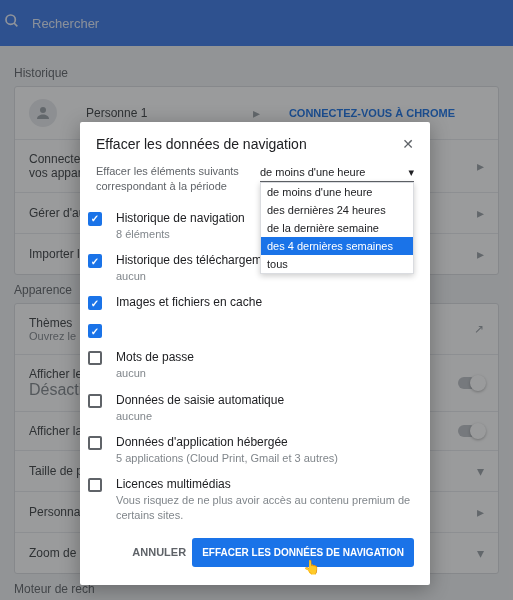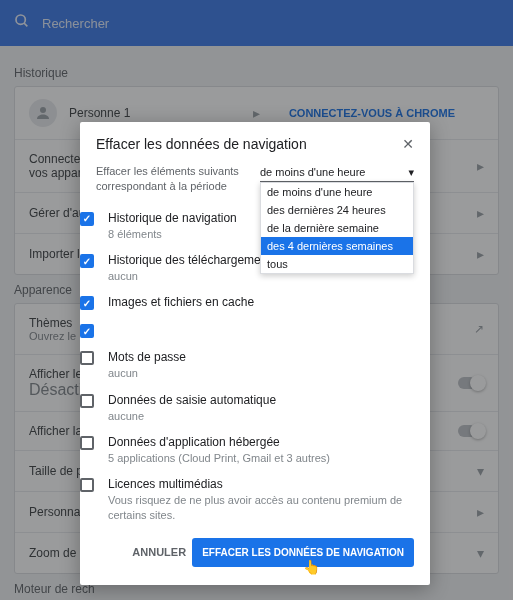--- a/index.html
+++ b/index.html
@@ -1,28 +1,28 @@
 <!DOCTYPE html>
 <html><head>
 <meta charset="utf-8">
 <style>
 * { box-sizing: border-box; margin: 0; padding: 0; font-family: Arial, sans-serif; }
 body { width: 513px; height: 600px; background: #f1f3f4; overflow: hidden; position: relative; }
 
-.search-bar { background: #3b78e7; height: 46px; display: flex; align-items: center; padding: 0 14px; }
+.search-bar { background: #3b78e7; height: 46px; display: flex; align-items: center; padding: 0 4px; }
 .search-icon { color: #fff; opacity: 0.9; margin-right: 12px; }
 .search-input { background: transparent; border: none; color: #fff; font-size: 13px; flex: 1; outline: none; }
 .search-input::placeholder { color: rgba(255,255,255,0.85); }
 
 .content { padding: 12px 14px; }
 .section-label { font-size: 12px; color: #5f6368; margin: 8px 0 6px; }
 .card { background: #fff; border: 1px solid #dadce0; border-radius: 3px; }
 .row { display: flex; align-items: center; padding: 12px 14px; border-bottom: 1px solid #e8eaed; font-size: 12px; color: #3c4043; justify-content: space-between; }
 .row:last-child { border-bottom: none; }
-.row-main { display: flex; align-items: center; gap: 12px; }
+.row-main { display: flex; align-items: center; gap: 29px; }
 .avatar { width: 28px; height: 28px; border-radius: 50%; background: #e8eaed; display: flex; align-items: center; justify-content: center; }
 .avatar svg { fill: #9aa0a6; }
 .connect-link { color: #1a73e8; font-weight: 600; font-size: 11px; text-transform: uppercase; text-align: center; flex: 1; }
 .right-icon { color: #9aa0a6; }
 .chevron { color: #9aa0a6; font-size: 14px; }
 .toggle { width: 26px; height: 12px; background: #bdc1c6; border-radius: 6px; position: relative; }
 .toggle::after { content: ''; position: absolute; right: -2px; top: -2px; width: 16px; height: 16px; background: #fff; border-radius: 50%; box-shadow: 0 1px 3px rgba(0,0,0,0.3); }
 
 .overlay { position: absolute; inset: 0; background: rgba(32,33,36,0.45); z-index: 10; }
 .dialog { position: absolute; left: 80px; top: 122px; width: 350px; background: #fff; border-radius: 2px; box-shadow: 0 4px 20px rgba(0,0,0,0.3); z-index: 20; padding: 14px 0; }
@@ -30,21 +30,21 @@
 .dialog-title { font-size: 14px; color: #202124; }
 .close-btn { cursor: pointer; color: #5f6368; font-size: 14px; }
 .period-row { display: flex; padding: 0 16px 10px; font-size: 11px; color: #5f6368; gap: 10px; align-items: flex-start; }
 .period-label { flex: 1; line-height: 1.4; }
 .period-select { flex: 1; position: relative; }
 .select-box { border-bottom: 1px solid #5f6368; padding: 2px 0; display: flex; justify-content: space-between; font-size: 11px; color: #202124; }
 .dropdown { position: absolute; top: 18px; left: 0; right: 0; background: #fff; border: 1px solid #dadce0; box-shadow: 0 2px 6px rgba(0,0,0,0.2); z-index: 30; }
 .dropdown-item { padding: 3px 6px; font-size: 11px; color: #202124; cursor: pointer; }
 .dropdown-item.selected { background: #1a73e8; color: #fff; }
 
-.check-row { display: flex; padding: 6px 0; gap: 14px; align-items: flex-start; }
+.check-row { display: flex; padding: 6px 8px; gap: 14px; align-items: flex-start; }
 .checkbox { width: 14px; height: 14px; border: 2px solid #5f6368; border-radius: 2px; flex-shrink: 0; margin-top: 1px; display: flex; align-items: center; justify-content: center; }
 .checkbox.checked { background: #1a73e8; border-color: #1a73e8; }
 .checkbox.checked::after { content: '✓'; color: #fff; font-size: 10px; font-weight: bold; }
 .check-text { flex: 1; }
 .check-title { font-size: 12px; color: #202124; margin-bottom: 2px; }
 .check-sub { font-size: 11px; color: #80868b; line-height: 1.3; }
 
 .dialog-actions { display: flex; justify-content: flex-end; gap: 0; padding: 10px 16px 4px; align-items: center; }
 .btn-cancel { background: none; border: none; color: #5f6368; font-size: 11px; font-weight: 600; cursor: pointer; padding: 8px 6px; }
 .btn-primary { background: #1a73e8; color: #fff; border: none; font-size: 10px; font-weight: 600; padding: 9px 10px; border-radius: 3px; cursor: pointer; position: relative; }

